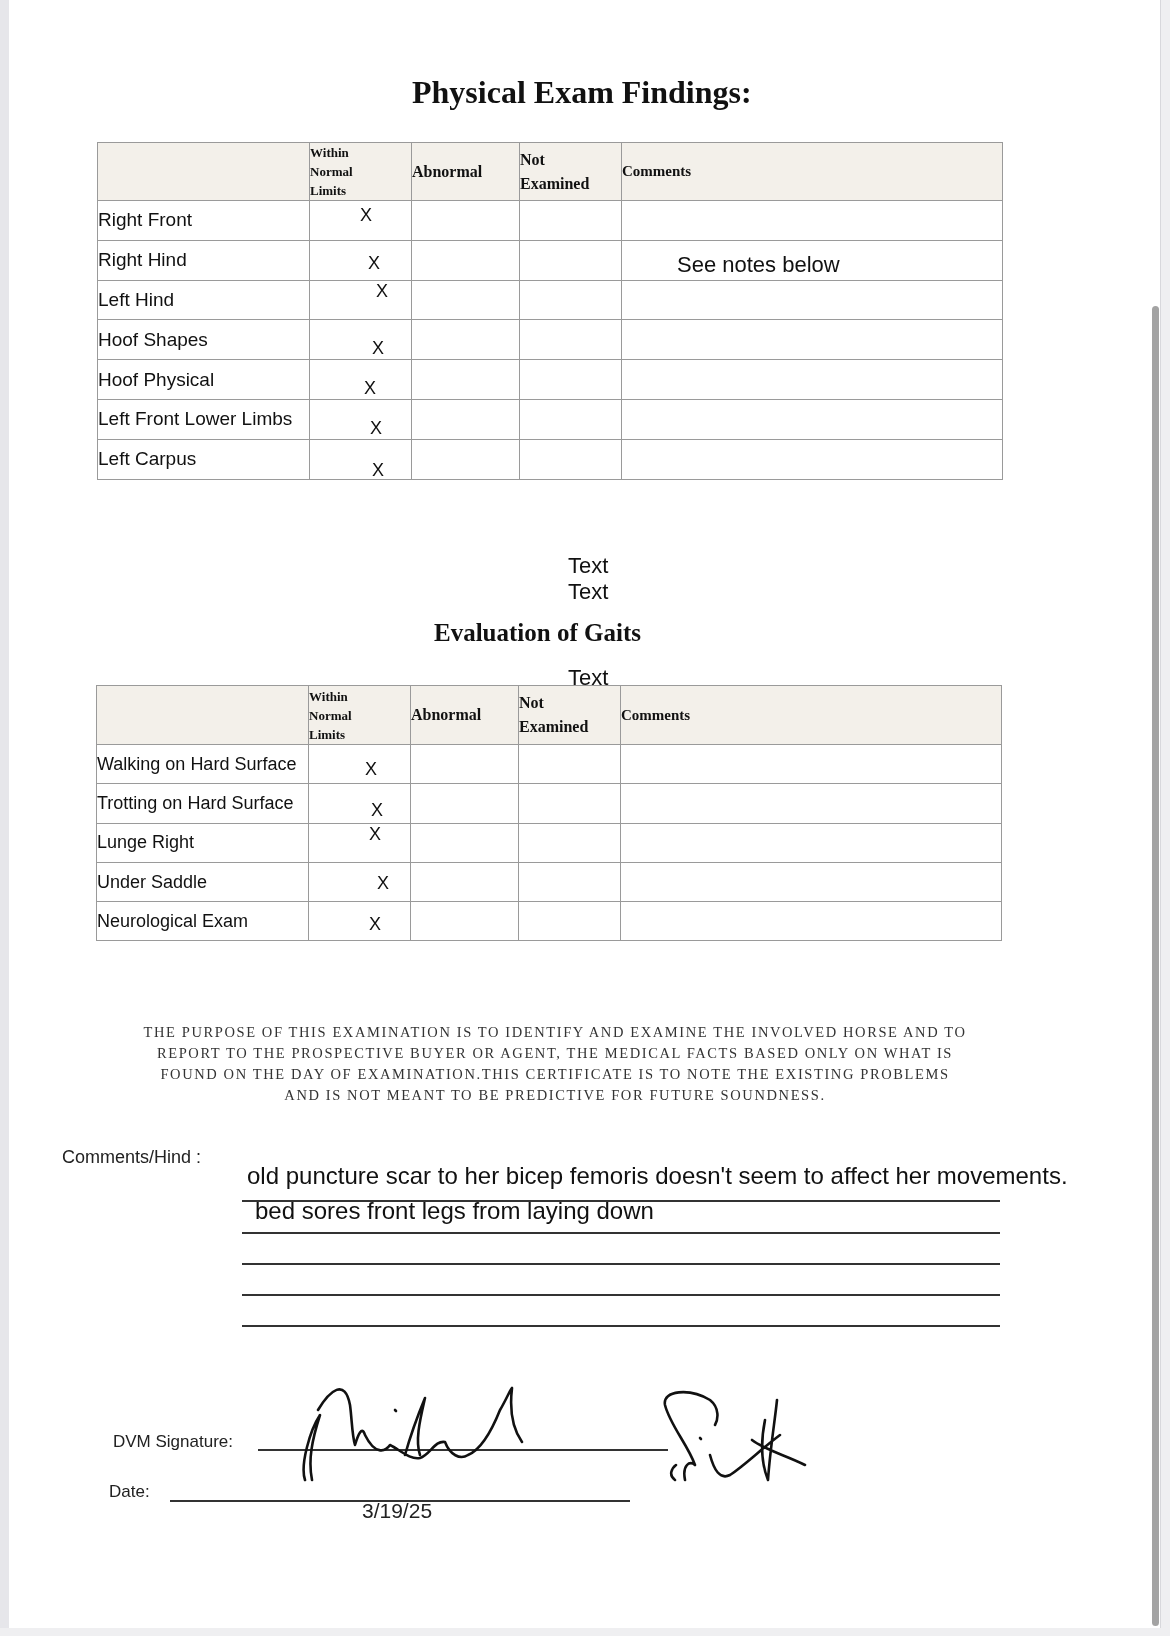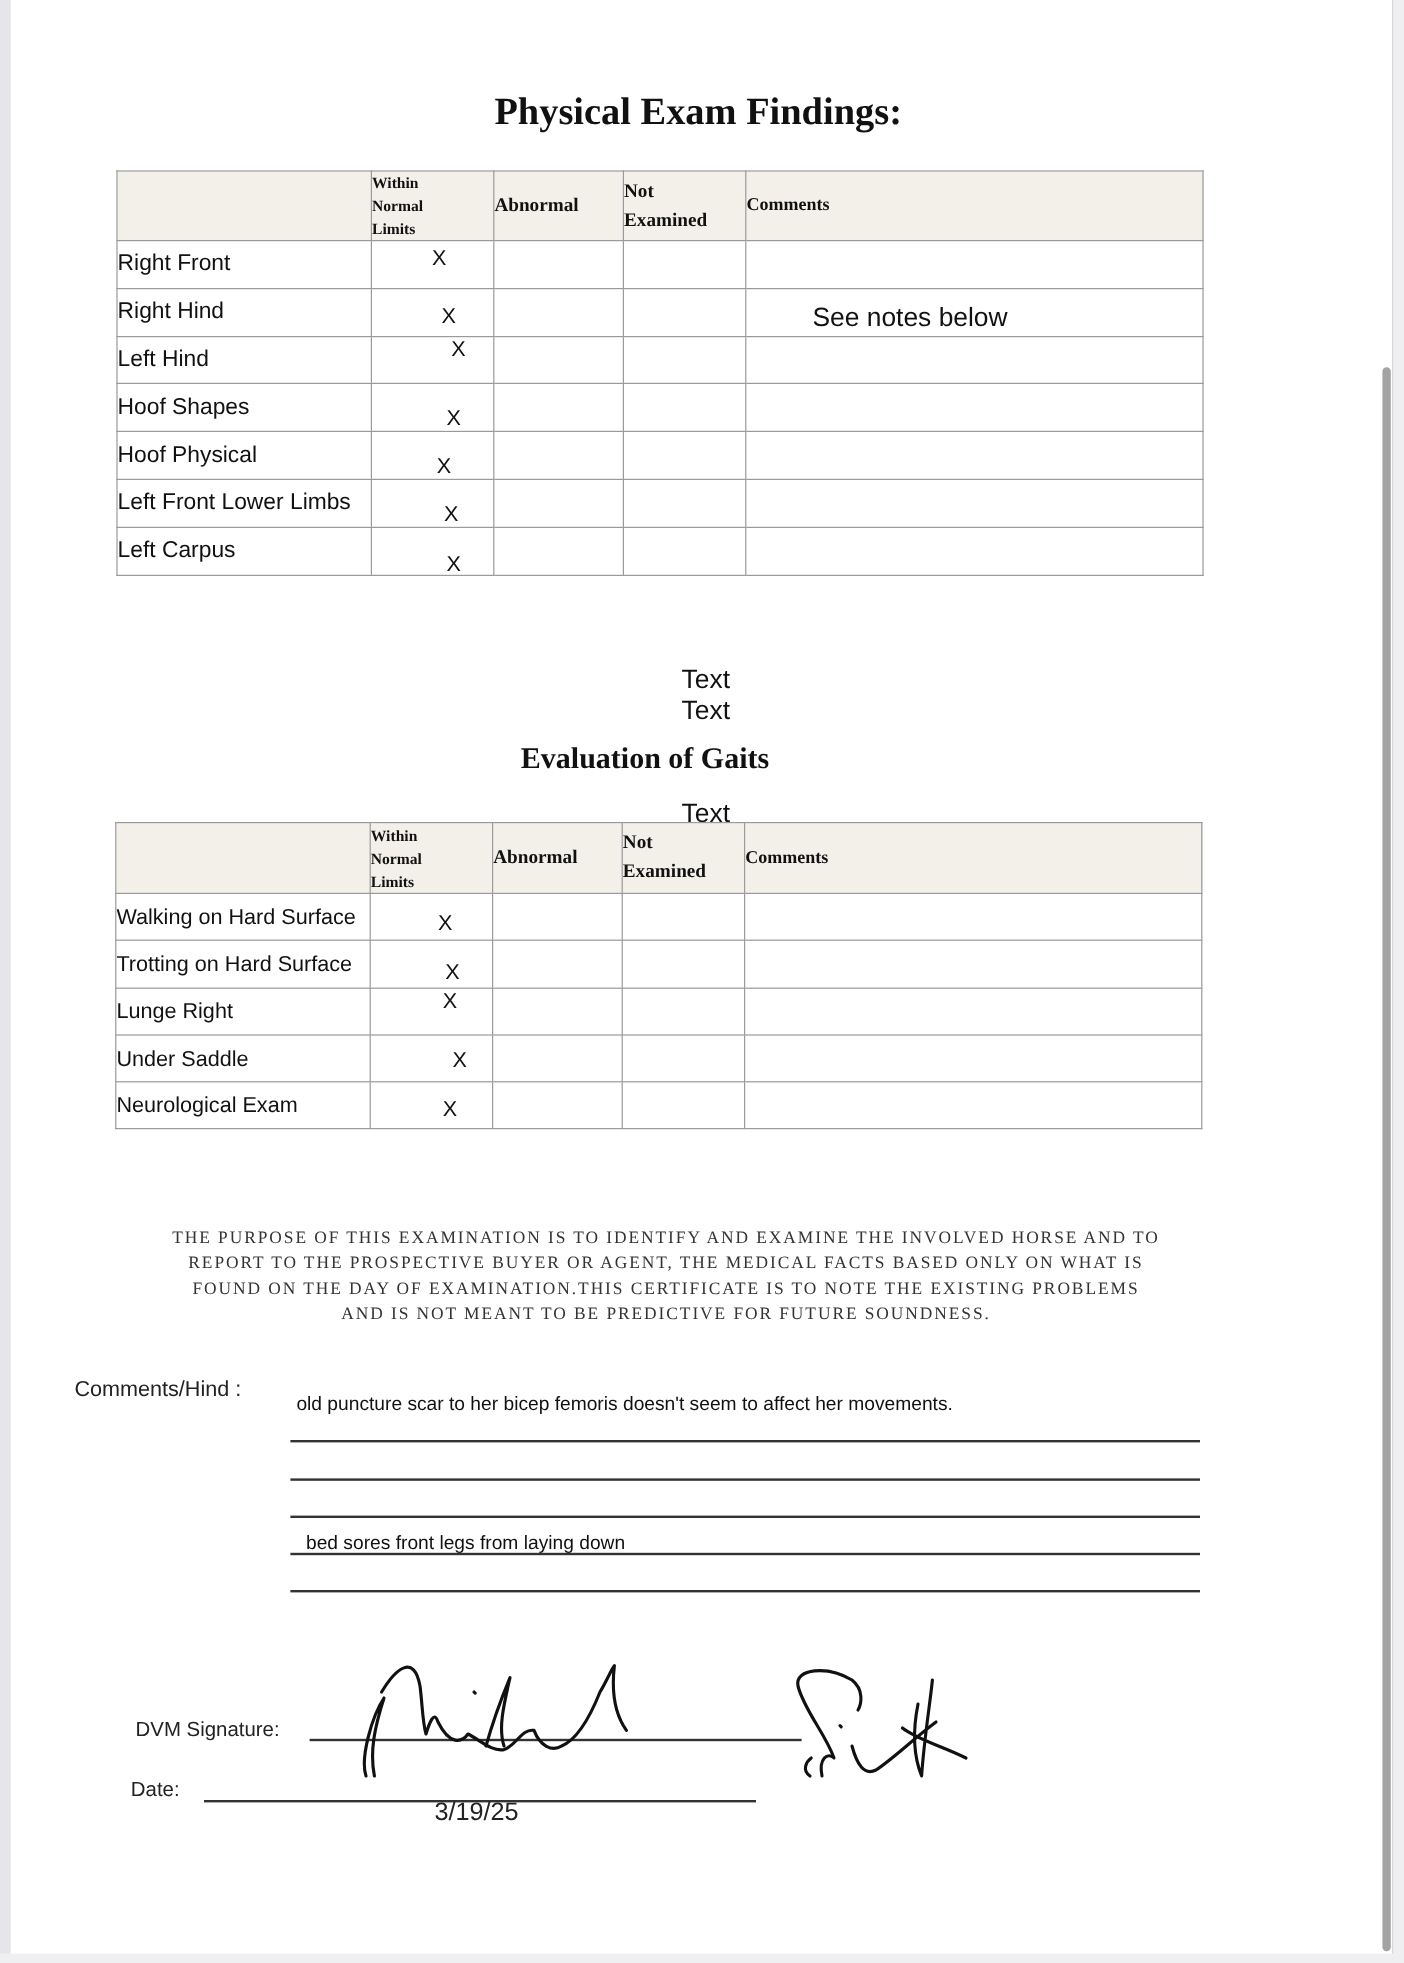--- a/index.html
+++ b/index.html
@@ -54,21 +54,21 @@
 
   .disclaimer {
     position: absolute; left: 80px; top: 1022px; width: 950px;
     font-family: "Liberation Serif", "DejaVu Serif", serif;
     font-size: 14.5px; letter-spacing: 1.6px; line-height: 21px;
     text-align: center; color: #333;
   }
 
   .notes-label { position: absolute; left: 62px; top: 1147px; font-size: 18px; color: #222; }
   .note-line { position: absolute; left: 242px; width: 758px; height: 2px; background: #333; }
-  .note-text { position: absolute; font-size: 16px; color: #111; white-space: nowrap; }
+  .note-text { position: absolute; font-size: 24px; color: #111; white-space: nowrap; }
 
   .sig-label { position: absolute; font-size: 17px; color: #222; }
   .sig-line { position: absolute; height: 2px; background: #333; }
   .date-val { position: absolute; left: 362px; top: 1499px; font-size: 21px; color: #222; }
   .signature-svg { position: absolute; left: 290px; top: 1380px; }
 </style>
 </head>
 <body>
 
 <div class="gutter-left"></div>
@@ -324,21 +324,21 @@
 <div class="disclaimer">
   <div>THE PURPOSE OF THIS EXAMINATION IS TO IDENTIFY AND EXAMINE THE INVOLVED HORSE AND TO</div>
   <div>REPORT TO THE PROSPECTIVE BUYER OR AGENT, THE MEDICAL FACTS BASED ONLY ON WHAT IS</div>
   <div>FOUND ON THE DAY OF EXAMINATION.THIS CERTIFICATE IS TO NOTE THE EXISTING PROBLEMS</div>
   <div>AND IS NOT MEANT TO BE PREDICTIVE FOR FUTURE SOUNDNESS.</div>
 </div>
 
 <div class="notes-label">Comments/Hind :</div>
 <div class="note-text" style="left:247px;top:1162px;">old puncture scar  to her bicep femoris doesn't seem to affect her movements.</div>
 <div class="note-line" style="top:1200px;"></div>
-<div class="note-text" style="left:255px;top:1278px;">bed sores front legs from laying down</div>
+<div class="note-text" style="left:255px;top:1197px;">bed sores front legs from laying down</div>
 <div class="note-line" style="top:1232px;"></div>
 <div class="note-line" style="top:1263px;"></div>
 <div class="note-line" style="top:1294px;"></div>
 <div class="note-line" style="top:1325px;"></div>
 
 <div class="sig-label" style="left:113px;top:1432px;">DVM Signature:</div>
 <div class="sig-line" style="left:258px;top:1449px;width:410px;"></div>
 <svg class="signature-svg" width="580" height="110" viewBox="0 0 580 110">
   <g fill="none" stroke="#111" stroke-width="2.6" stroke-linecap="round" stroke-linejoin="round">
     <path d="M15,100 C10,85 20,50 30,35 C22,60 18,80 22,100 M28,30 C40,10 55,-2 60,25 C62,40 62,55 65,65 C68,55 72,45 75,55 C85,75 95,72 100,65 C110,70 120,80 130,78 C140,75 145,60 155,62 C160,75 170,80 178,75 C190,70 200,55 210,30 C216,20 220,10 222,8 C220,25 220,45 232,62"></path>

